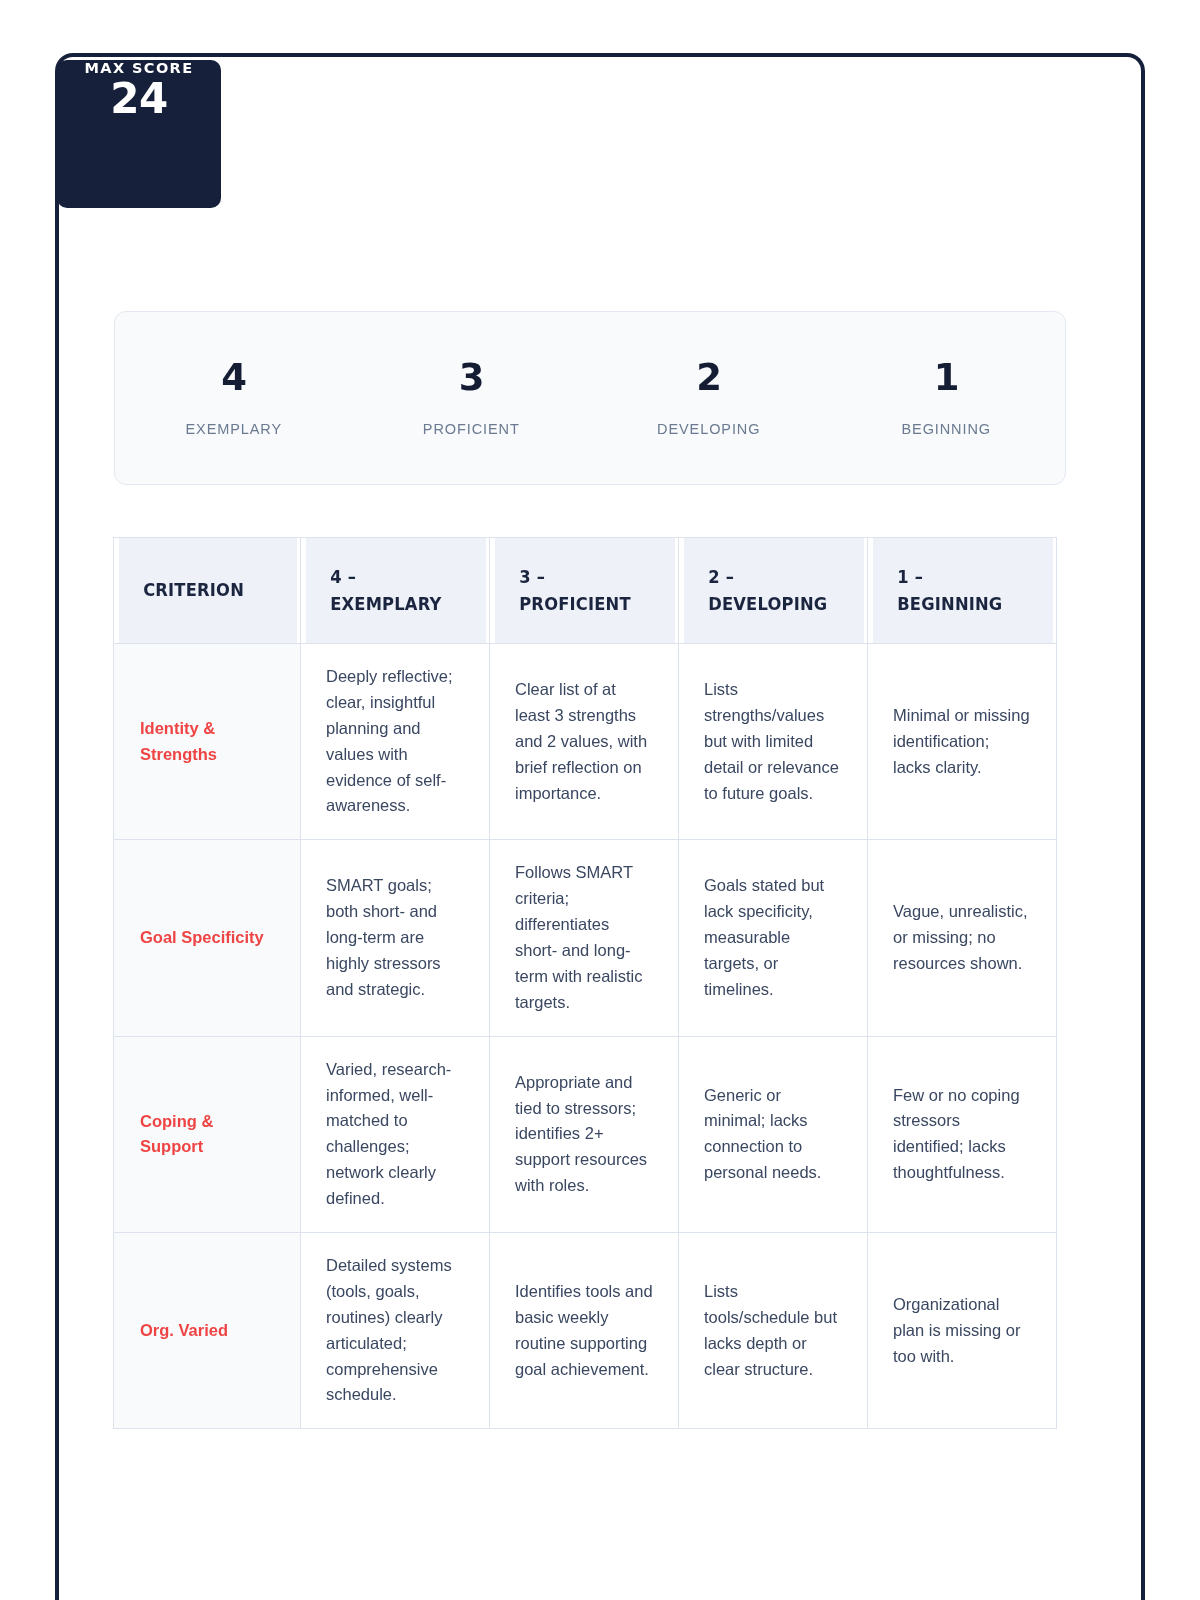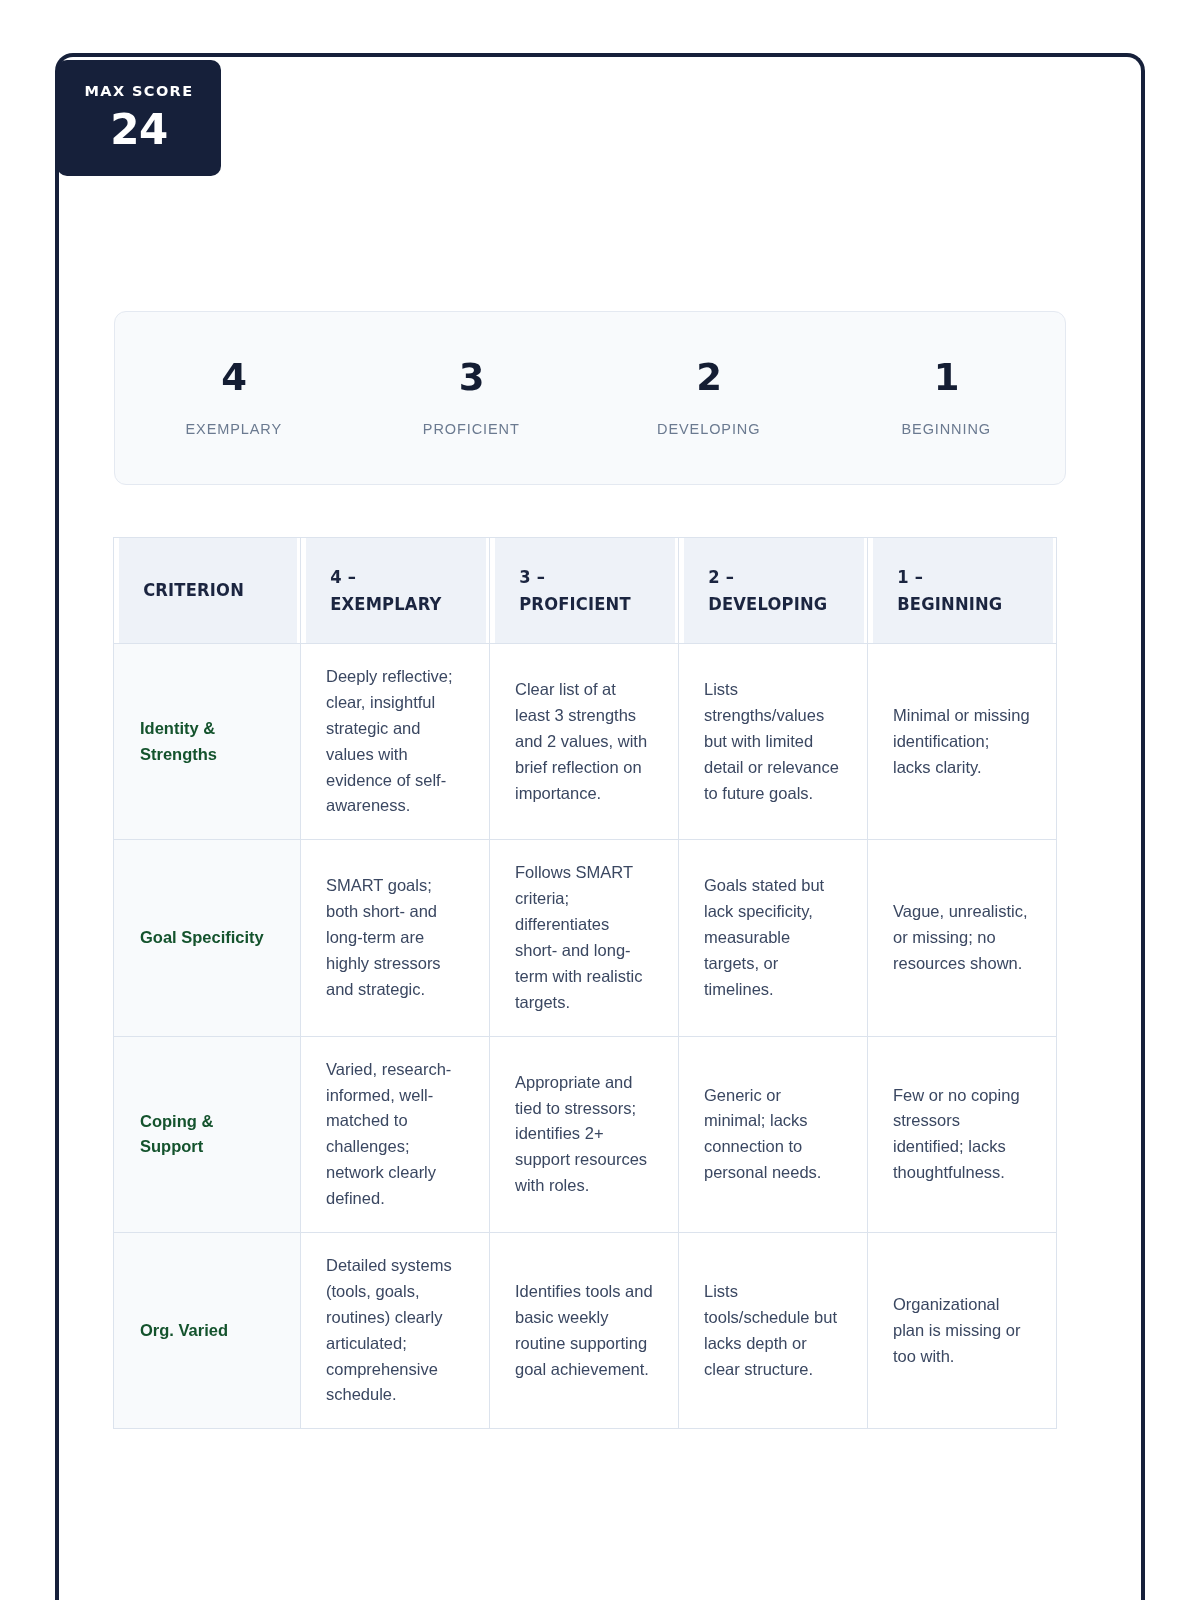--- a/index.html
+++ b/index.html
@@ -54,44 +54,43 @@
     font-size: 21px;
     font-weight: 700;
     letter-spacing: 0.2px;
     color: #2f6fe8;
     transform: scaleX(0.95);
     transform-origin: left center;
   }
 
   .score-badge {
     width: 164px;
-    height: 116px;
+    height: 148px;
     background: #16203a;
     border-radius: 10px;
     color: #ffffff;
     display: flex;
     flex-direction: column;
     align-items: center;
-    justify-content: center;
+    justify-content: flex-start;
     margin-top: 5px;
   }
 
   .score-badge-label {
     font-family: "DejaVu Sans", sans-serif;
     font-size: 14.5px;
     font-weight: 700;
     letter-spacing: 1.4px;
   }
 
   .score-badge-value {
     font-family: "DejaVu Sans", sans-serif;
     font-size: 42px;
     font-weight: 700;
     line-height: 1.1;
-    margin-top: 8px;
     letter-spacing: -0.5px;
   }
 
   
   .legend {
     position: absolute;
     left: 114px;
     top: 311px;
     width: 952px;
     height: 174px;
@@ -164,21 +163,21 @@
     background: #ffffff;
     font-size: 16.5px;
     line-height: 1.57;
     color: #3a4761;
     word-break: break-word;
   }
 
   .rubric-table td.criterion-cell {
     background: #f8fafc;
     font-weight: 700;
-    color: #14532d;
+    color: #ef4444;
     font-size: 16.5px;
     line-height: 1.55;
     padding: 20px 26px;
   }
 </style>
 </head>
 <body>
 
 <div class="page-frame"></div>
 
@@ -228,21 +227,21 @@
       </th>
       <th class="col-level">
         <span class="hdr-line">1 –</span>
         <span class="hdr-line">BEGINNING</span>
       </th>
     </tr>
   </thead>
   <tbody>
     <tr>
       <td class="criterion-cell">Identity &amp; Strengths</td>
-      <td>Deeply reflective; clear, insightful strategic and values with evidence of self-awareness.</td>
+      <td>Deeply reflective; clear, insightful planning and values with evidence of self-awareness.</td>
       <td>Clear list of at least 3 strengths and 2 values, with brief reflection on importance.</td>
       <td>Lists strengths/values but with limited detail or relevance to future goals.</td>
       <td>Minimal or missing identification; lacks clarity.</td>
     </tr>
     <tr>
       <td class="criterion-cell">Goal Specificity</td>
       <td>SMART goals; both short- and long-term are highly stressors and strategic.</td>
       <td>Follows SMART criteria; differentiates short- and long-term with realistic targets.</td>
       <td>Goals stated but lack specificity, measurable targets, or timelines.</td>
       <td>Vague, unrealistic, or missing; no resources shown.</td>

